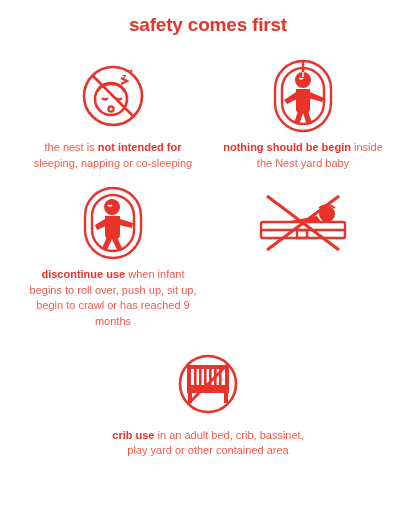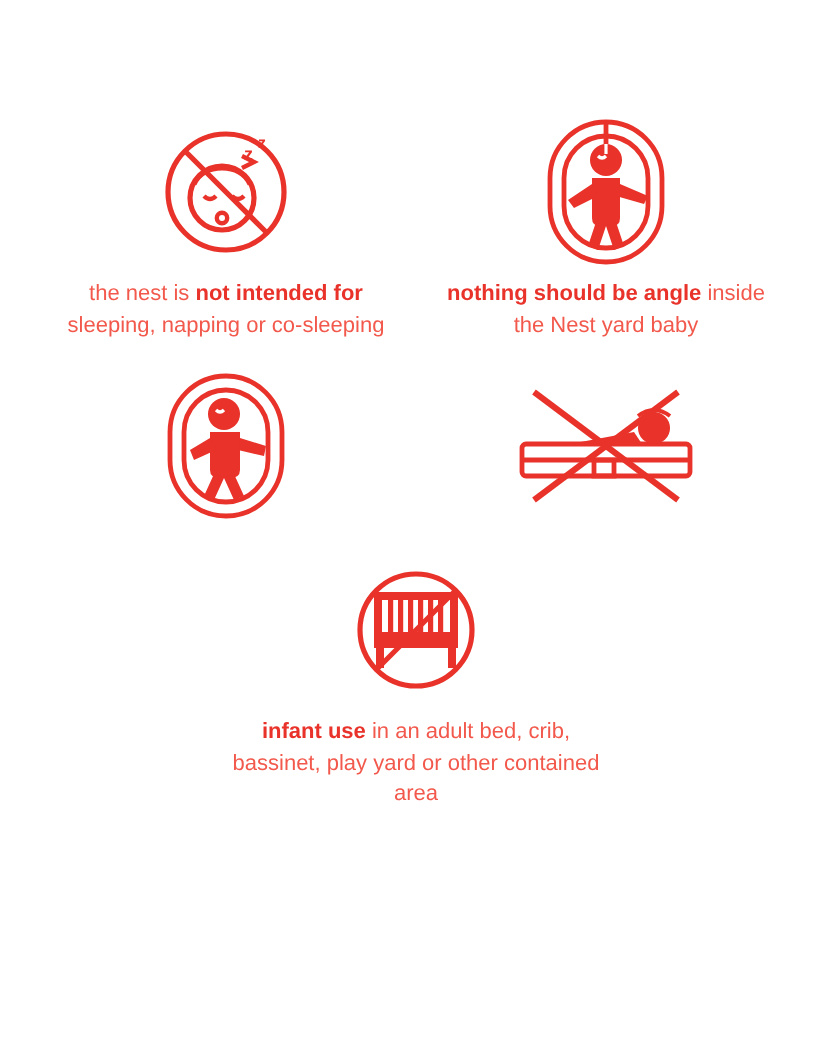--- a/index.html
+++ b/index.html
@@ -69,20 +69,21 @@
   .row-3 { margin-top: 16px; }
   .cell-wide { width: 230px; }
   .caption-wide { width: 200px; }
   .icon-svg { display: block; }
 </style>
 </head>
 <body>
 
 <div class="sheet">
 
+  <div class="page-title">safety comes first</div>
 
   <div class="grid">
 
     <div class="row row-1">
 
       <div class="cell">
         <div class="icon-box">
           <svg class="icon-svg" width="72" height="72" viewBox="0 0 72 72" fill="none" stroke="#e8322a" stroke-width="2.6">
             <circle cx="36" cy="36" r="29"></circle>
             <line x1="15.5" y1="15.5" x2="56.5" y2="56.5"></line>
@@ -115,21 +116,21 @@
               <path d="M26 53 l-4 12 l5 2 l4 -12 z"></path>
               <path d="M36 53 l4 12 l-5 2 l-4 -12 z"></path>
             </g>
             <g fill="none" stroke="#ffffff" stroke-width="1.6">
               <path d="M27 20 q2 2 4 0"></path>
               <path d="M31 14 v5"></path>
             </g>
           </svg>
         </div>
         <div class="caption">
-          <b>nothing should be angle</b><span> inside the Nest yard baby</span>
+          <b>nothing should be begin</b><span> inside the Nest yard baby</span>
         </div>
       </div>
 
     </div>
 
     <div class="row row-2">
 
       <div class="cell">
         <div class="icon-box">
           <svg class="icon-svg" width="62" height="76" viewBox="0 0 62 76" fill="none" stroke="#e8322a" stroke-width="2.4">
@@ -140,20 +141,23 @@
               <path d="M23 31 h15 v19 q0 4 -5 4 h-5 q-5 0 -5 -4 z"></path>
               <path d="M23 34 L13 40 l2 5 l11 -5 z"></path>
               <path d="M38 34 L51 38 l-1 5 l-13 -3 z"></path>
               <path d="M25 52 l-5 11 l5 2 l5 -11 z"></path>
               <path d="M35 52 l5 11 l-5 2 l-5 -11 z"></path>
             </g>
             <g fill="none" stroke="#ffffff" stroke-width="1.6">
               <path d="M26 20 q2 2 4 0"></path>
             </g>
           </svg>
+        </div>
+        <div class="caption">
+          <b>discontinue use</b><span> when infant begins to roll over, push up, sit up, begin to crawl or has reached 9 months</span>
         </div>
       </div>
 
       <div class="cell">
         <div class="icon-box">
           <svg class="icon-svg" width="96" height="62" viewBox="0 0 96 62" fill="none" stroke="#e8322a" stroke-width="2.4">
             <rect x="6" y="30" width="84" height="16" rx="2"></rect>
             <line x1="6" y1="38" x2="90" y2="38"></line>
             <rect x="42" y="38" width="10" height="8"></rect>
             <path d="M30 30 L62 24 L66 30 Z" fill="#e8322a" stroke="none"></path>
@@ -184,20 +188,20 @@
               <rect x="44" y="16" width="2.6" height="16"></rect>
               <rect x="12" y="32" width="42" height="8"></rect>
               <rect x="13" y="40" width="4" height="10"></rect>
               <rect x="49" y="40" width="4" height="10"></rect>
             </g>
             <circle cx="33" cy="31" r="28"></circle>
             <line x1="13" y1="51" x2="53" y2="11"></line>
           </svg>
         </div>
         <div class="caption caption-wide">
-          <b>infant use</b><span> in an adult bed, crib, bassinet, play yard or other contained area</span>
+          <b>crib use</b><span> in an adult bed, crib, bassinet, play yard or other contained area</span>
         </div>
       </div>
 
     </div>
 
   </div>
 </div>
 
 </body></html>

